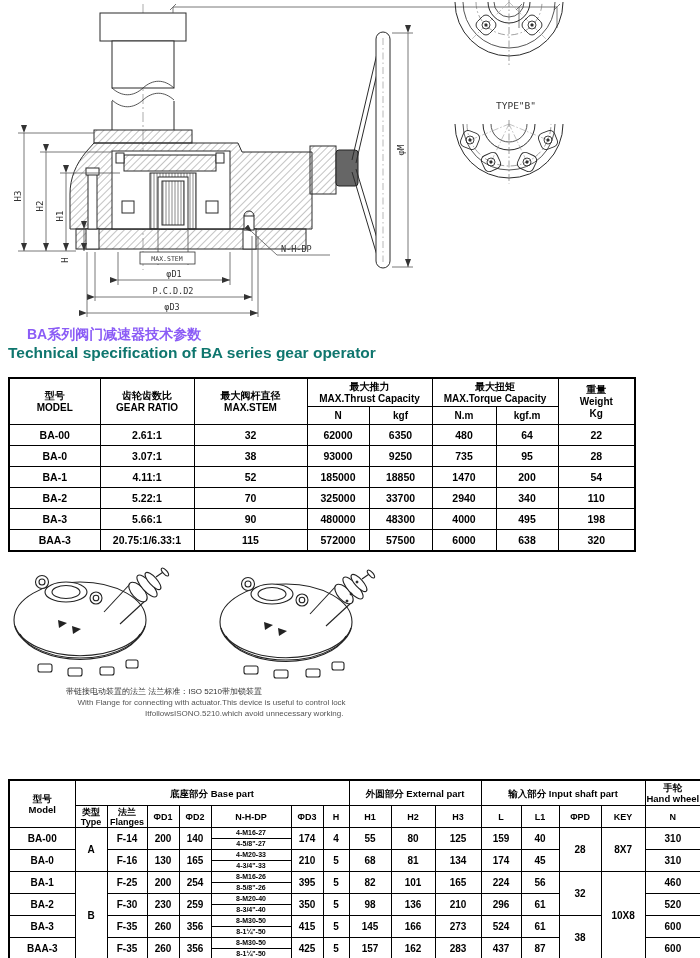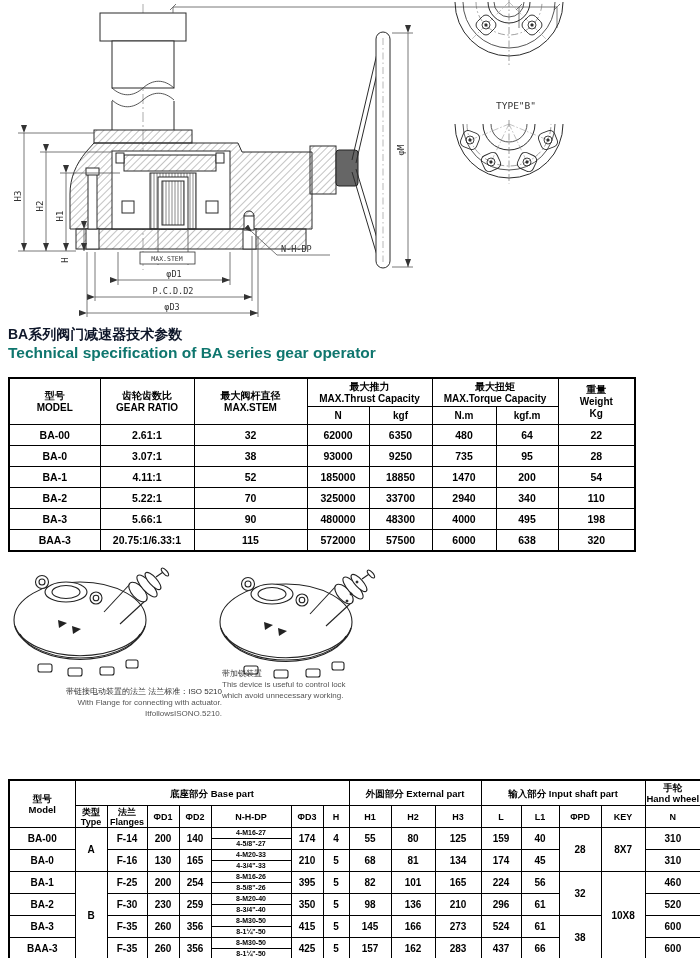--- a/index.html
+++ b/index.html
@@ -2,21 +2,21 @@
 <html><head>
 <meta charset="utf-8">
 <style>
   html,body{margin:0;padding:0;background:#fff;}
   #page{position:relative;width:700px;height:958px;background:#ffffff;overflow:hidden;
         font-family:"Liberation Sans","DejaVu Sans",sans-serif;color:#000;}
   svg{display:block;}
   .abs{position:absolute;}
   
   .title-block{position:absolute;left:8px;}
-  .t-zh{font-size:14px;font-weight:700;line-height:17px;color:#0f172a;}
+  .t-zh{font-size:14px;font-weight:700;line-height:17px;color:#8b5cf6;margin-left:19px;}
   .t-en{font-size:15.5px;font-weight:700;line-height:19px;color:#0f766e;}
   
   table{border-collapse:collapse;table-layout:fixed;background:#fff;border:2px solid #000;}
   td,th{border:1px solid #000;padding:0;text-align:center;vertical-align:middle;
         font-weight:700;color:#000;overflow:hidden;}
   #table1{position:absolute;left:8px;top:377px;width:626px;}
   #table1 thead tr:first-child th{height:27px;font-size:10px;line-height:12px;}
   #table1 thead tr:last-child th{height:17px;font-size:10px;}
   #table1 td{height:20px;font-size:10.5px;}
   #table2{position:absolute;left:8px;top:779px;width:684px;}
@@ -447,21 +447,21 @@
         <circle cx="133" cy="31" r="1"></circle>
         <circle cx="143" cy="12" r="1"></circle>
     </g>
   </svg>
 
   <div class="cap" style="left:12px;top:686px;text-align:right;">
     <div class="zh">带链接电动装置的法兰 法兰标准：ISO 5210</div>
     <div class="en">With Flange for connecting with actuator.</div>
     <div class="en">ItfollowsISONO.5210.</div>
   </div>
-  <div class="cap" style="left:222px;top:668px;">
+  <div class="cap" style="left:222px;top:686px;">
     <div class="zh">带加锁装置</div>
     <div class="en">This device is useful to control lock</div>
     <div class="en">which avoid unnecessary working.</div>
   </div>
 
 
   <table id="table2">
       <colgroup>
         <col style="width: 66px;">
         <col style="width: 32px;">
@@ -811,21 +811,21 @@
           <td>
             <div class="ln">162</div>
           </td>
           <td>
             <div class="ln">283</div>
           </td>
           <td>
             <div class="ln">437</div>
           </td>
           <td>
-            <div class="ln">66</div>
+            <div class="ln">87</div>
           </td>
           <td>
             <div class="ln">600</div>
           </td>
         </tr>
       </tbody>
     </table>
 
 </div>
 

